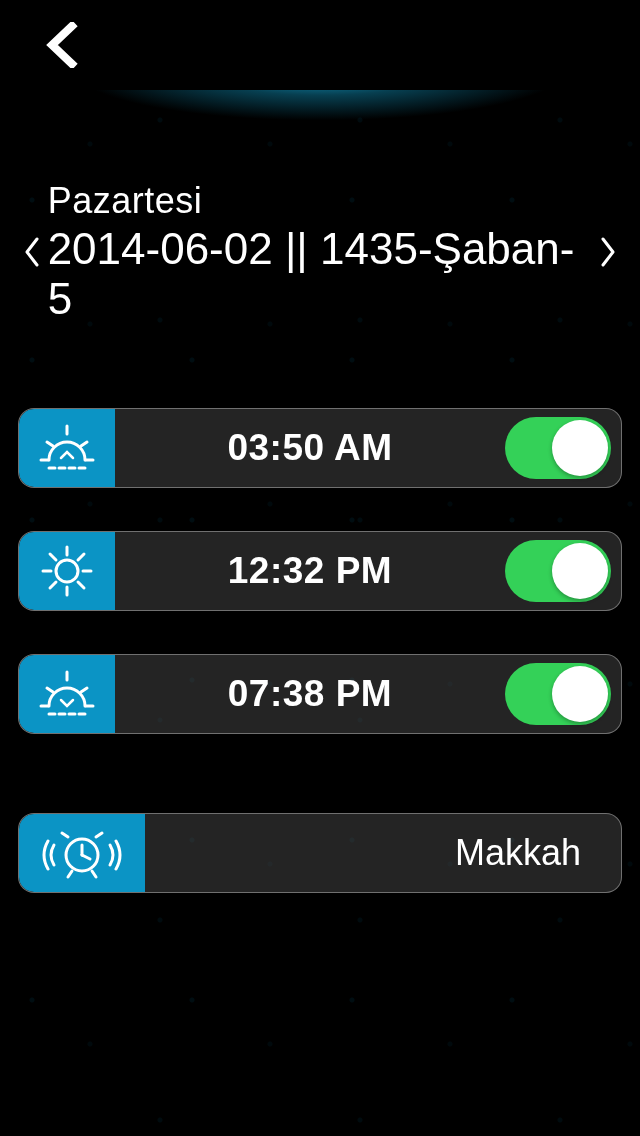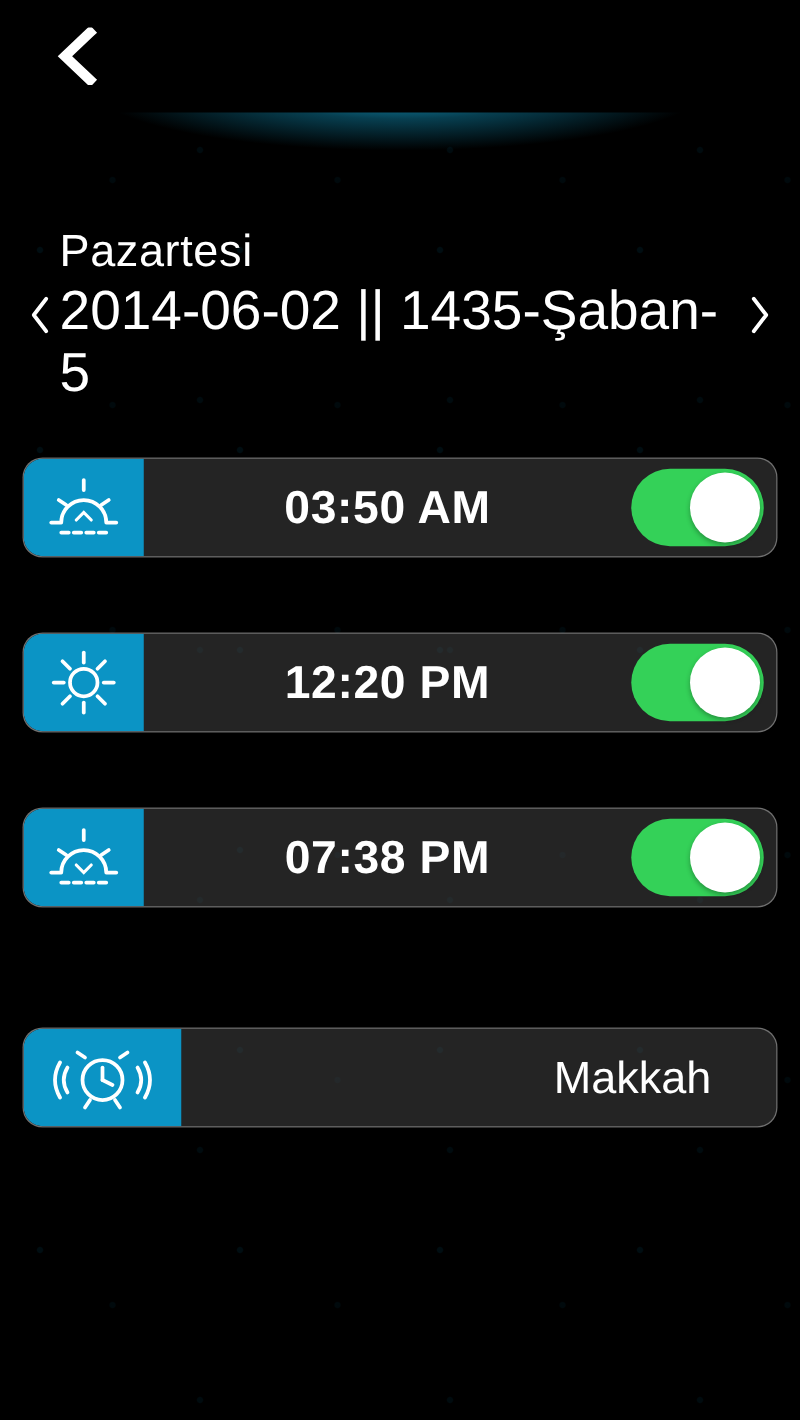--- a/index.html
+++ b/index.html
@@ -56,23 +56,23 @@
     display: flex; align-items: center; justify-content: center;
   }
   .chev svg { width: 18px; height: 30px; }
   .date-center { text-align: left; }
   .dow { font-size: 36px; font-weight: 300; letter-spacing: .5px; }
   .dates { font-size: 44px; font-weight: 300; margin-top: 2px; }
 
   
   .rows {
     position: relative; z-index: 3;
-    margin-top: 42px;
+    margin-top: 84px;
     padding: 0 18px;
-    display: flex; flex-direction: column; gap: 60px;
+    display: flex; flex-direction: column; gap: 43px;
   }
   .row {
     height: 80px;
     border-radius: 16px;
     background: rgba(80,80,80,.45);
     border: 1px solid rgba(255,255,255,.35);
     display: flex; align-items: center;
     overflow: hidden;
     position: relative;
   }
@@ -107,21 +107,21 @@
     box-shadow: 0 2px 4px rgba(0,0,0,.3);
   }
 
   
   .rows .sound-gap { margin-top: 36px; }
   .sound-row .iconbox { width: 126px; }
   .sound-row .iconbox svg { width: 80px; height: 56px; }
   .sound-label {
     flex: 1;
     text-align: right;
-    padding-right: 52px;
+    padding-right: 40px;
     font-size: 36px;
     font-weight: 300;
   }
 </style>
 </head>
 <body>
 
 <div class="pattern"></div>
 
 <div class="nav">
@@ -179,21 +179,21 @@
         <line x1="28" y1="4" x2="28" y2="12"></line>
         <line x1="28" y1="44" x2="28" y2="52"></line>
         <line x1="4" y1="28" x2="12" y2="28"></line>
         <line x1="44" y1="28" x2="52" y2="28"></line>
         <line x1="11" y1="11" x2="17" y2="17"></line>
         <line x1="39" y1="39" x2="45" y2="45"></line>
         <line x1="45" y1="11" x2="39" y2="17"></line>
         <line x1="17" y1="39" x2="11" y2="45"></line>
       </svg>
     </div>
-    <div class="time">12:20 PM</div>
+    <div class="time">12:32 PM</div>
     <div class="toggle">
         <div class="knob"></div>
       </div>
   </div>
 
 
   <div class="row">
     <div class="iconbox">
       <svg viewBox="0 0 56 56" stroke-width="3" stroke-linecap="round">
         <path d="M10 40 A18 18 0 0 1 46 40"></path>

